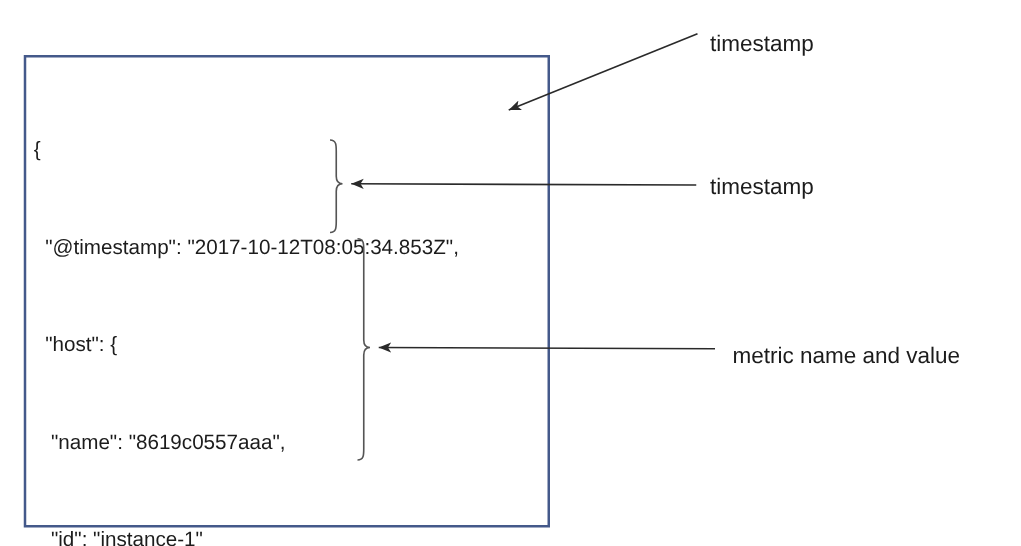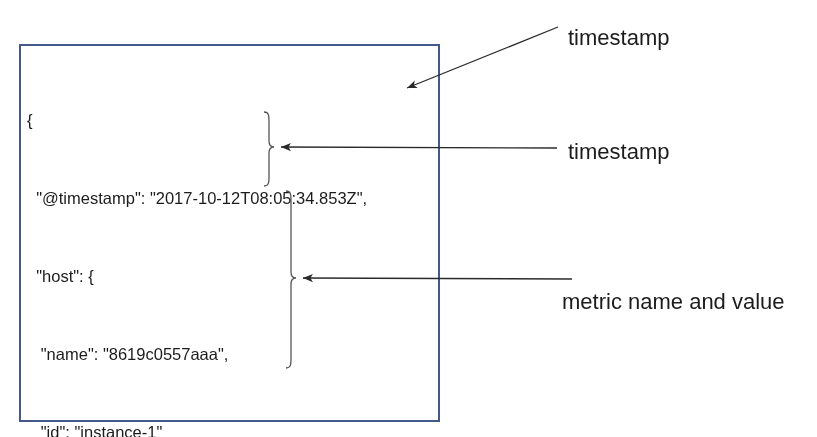--- a/index.html
+++ b/index.html
@@ -40,27 +40,27 @@
     letter-spacing: 0px;
   }
   #json-code .jline {
     height: 26px;
     white-space: pre;
   }
   
   .anno-label {
     position: absolute;
     font-family: "Liberation Sans", sans-serif;
-    font-size: 22px;
+    font-size: 18px;
     color: #1c1c1c;
     white-space: nowrap;
   }
   #label-timestamp { left: 568px; top: 25px; }
   #label-dimensions { left: 568px; top: 139px; }
-  #label-metric { left: 562px; top: 274px; margin-top: 15px; }
+  #label-metric { left: 586px; top: 274px; }
 
   
   #overlay {
     position: absolute;
     left: 0;
     top: 0;
     width: 817px;
     height: 437px;
     pointer-events: none;
   }

